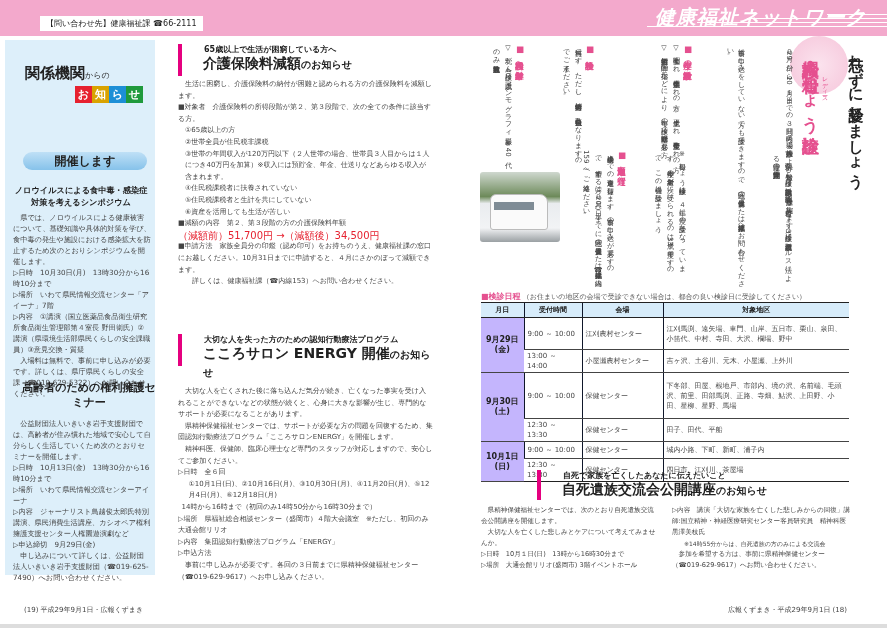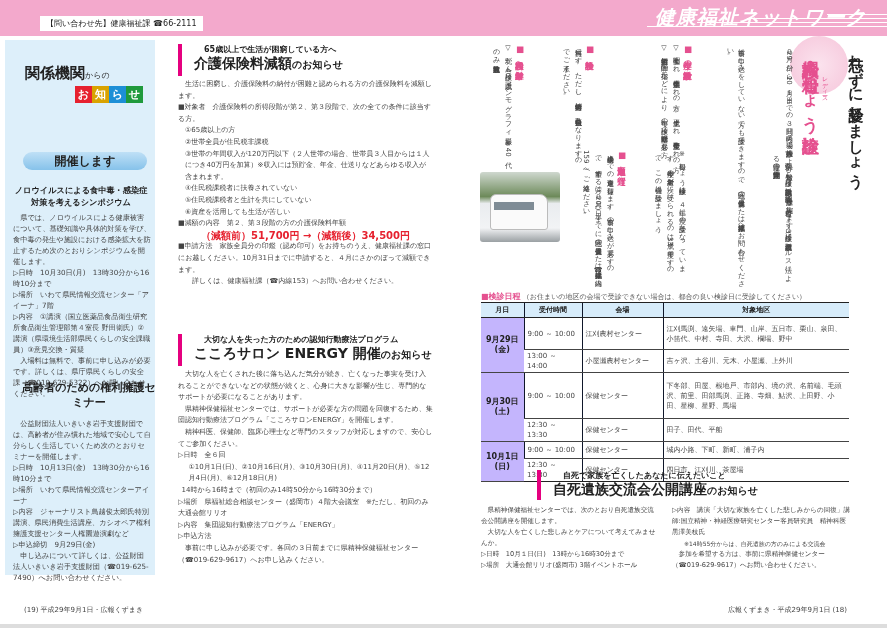--- a/index.html
+++ b/index.html
@@ -18,24 +18,24 @@
   .oshirase span { width: 17px; height: 17px; font-size: 11px; font-weight: bold; color: #fff; display: flex; align-items: center; justify-content: center; }
   .kaisai { position: absolute; left: 18px; top: 112px; width: 124px; height: 18px; border-radius: 9px; background: linear-gradient(#bfe0f6, #86c2ea); font-size: 12px; font-weight: bold; text-align: center; line-height: 18px; color: #222; }
   .sb-h { position: absolute; left: 6px; width: 140px; text-align: center; font-size: 8.2px; font-weight: bold; line-height: 12px; color: #222; }
   .sb-body { position: absolute; left: 8px; width: 138px; font-size: 7.2px; line-height: 11px; color: #444; }
   .sb-h2 { position: absolute; left: 14px; width: 140px; text-align: center; font-size: 11px; font-weight: bold; line-height: 15px; color: #222; }
 
   
   .art { position: absolute; left: 178px; width: 255px; }
   .bar { position: absolute; left: 0; top: 0; width: 4px; background: #e5007f; }
   .kicker { margin-left: 26px; font-size: 8px; font-weight: bold; color: #222; }
-  .headline { margin-left: 16px; font-size: 14px; font-weight: bold; color: #222; }
+  .headline { margin-left: 25px; font-size: 14px; font-weight: bold; color: #222; }
   .headline small { font-size: 10px; }
   .abody { font-size: 7px; line-height: 11.6px; color: #444; margin-top: 6px; }
-  .red { color: #e6212f; font-size: 10px; font-weight: bold; text-align: center; }
+  .red { color: #e6212f; font-size: 10px; font-weight: normal; }
 
   
   .vert { position: absolute; writing-mode: vertical-rl; color: #444; }
   .vhead { color: #e5508f; font-weight: bold; }
   .circle { position: absolute; left: 790px; top: 36px; width: 58px; height: 58px; border-radius: 50%; background: radial-gradient(#fbe3ee, #f6c5da); }
   .photo { position: absolute; left: 480px; top: 172px; width: 80px; height: 70px; background: linear-gradient(#cfd8cf 0%, #6d8a5a 35%, #e9ecef 45%, #f2f3f5 80%, #9aa0a3 100%); border-radius: 3px; }
   .photo .van { position: absolute; left: 10px; top: 22px; width: 58px; height: 36px; background: #fafafa; border: 1px solid #bbb; border-radius: 6px 8px 3px 3px; }
   .photo .win { position: absolute; left: 14px; top: 30px; width: 40px; height: 8px; background: #7f8c95; }
 
   

